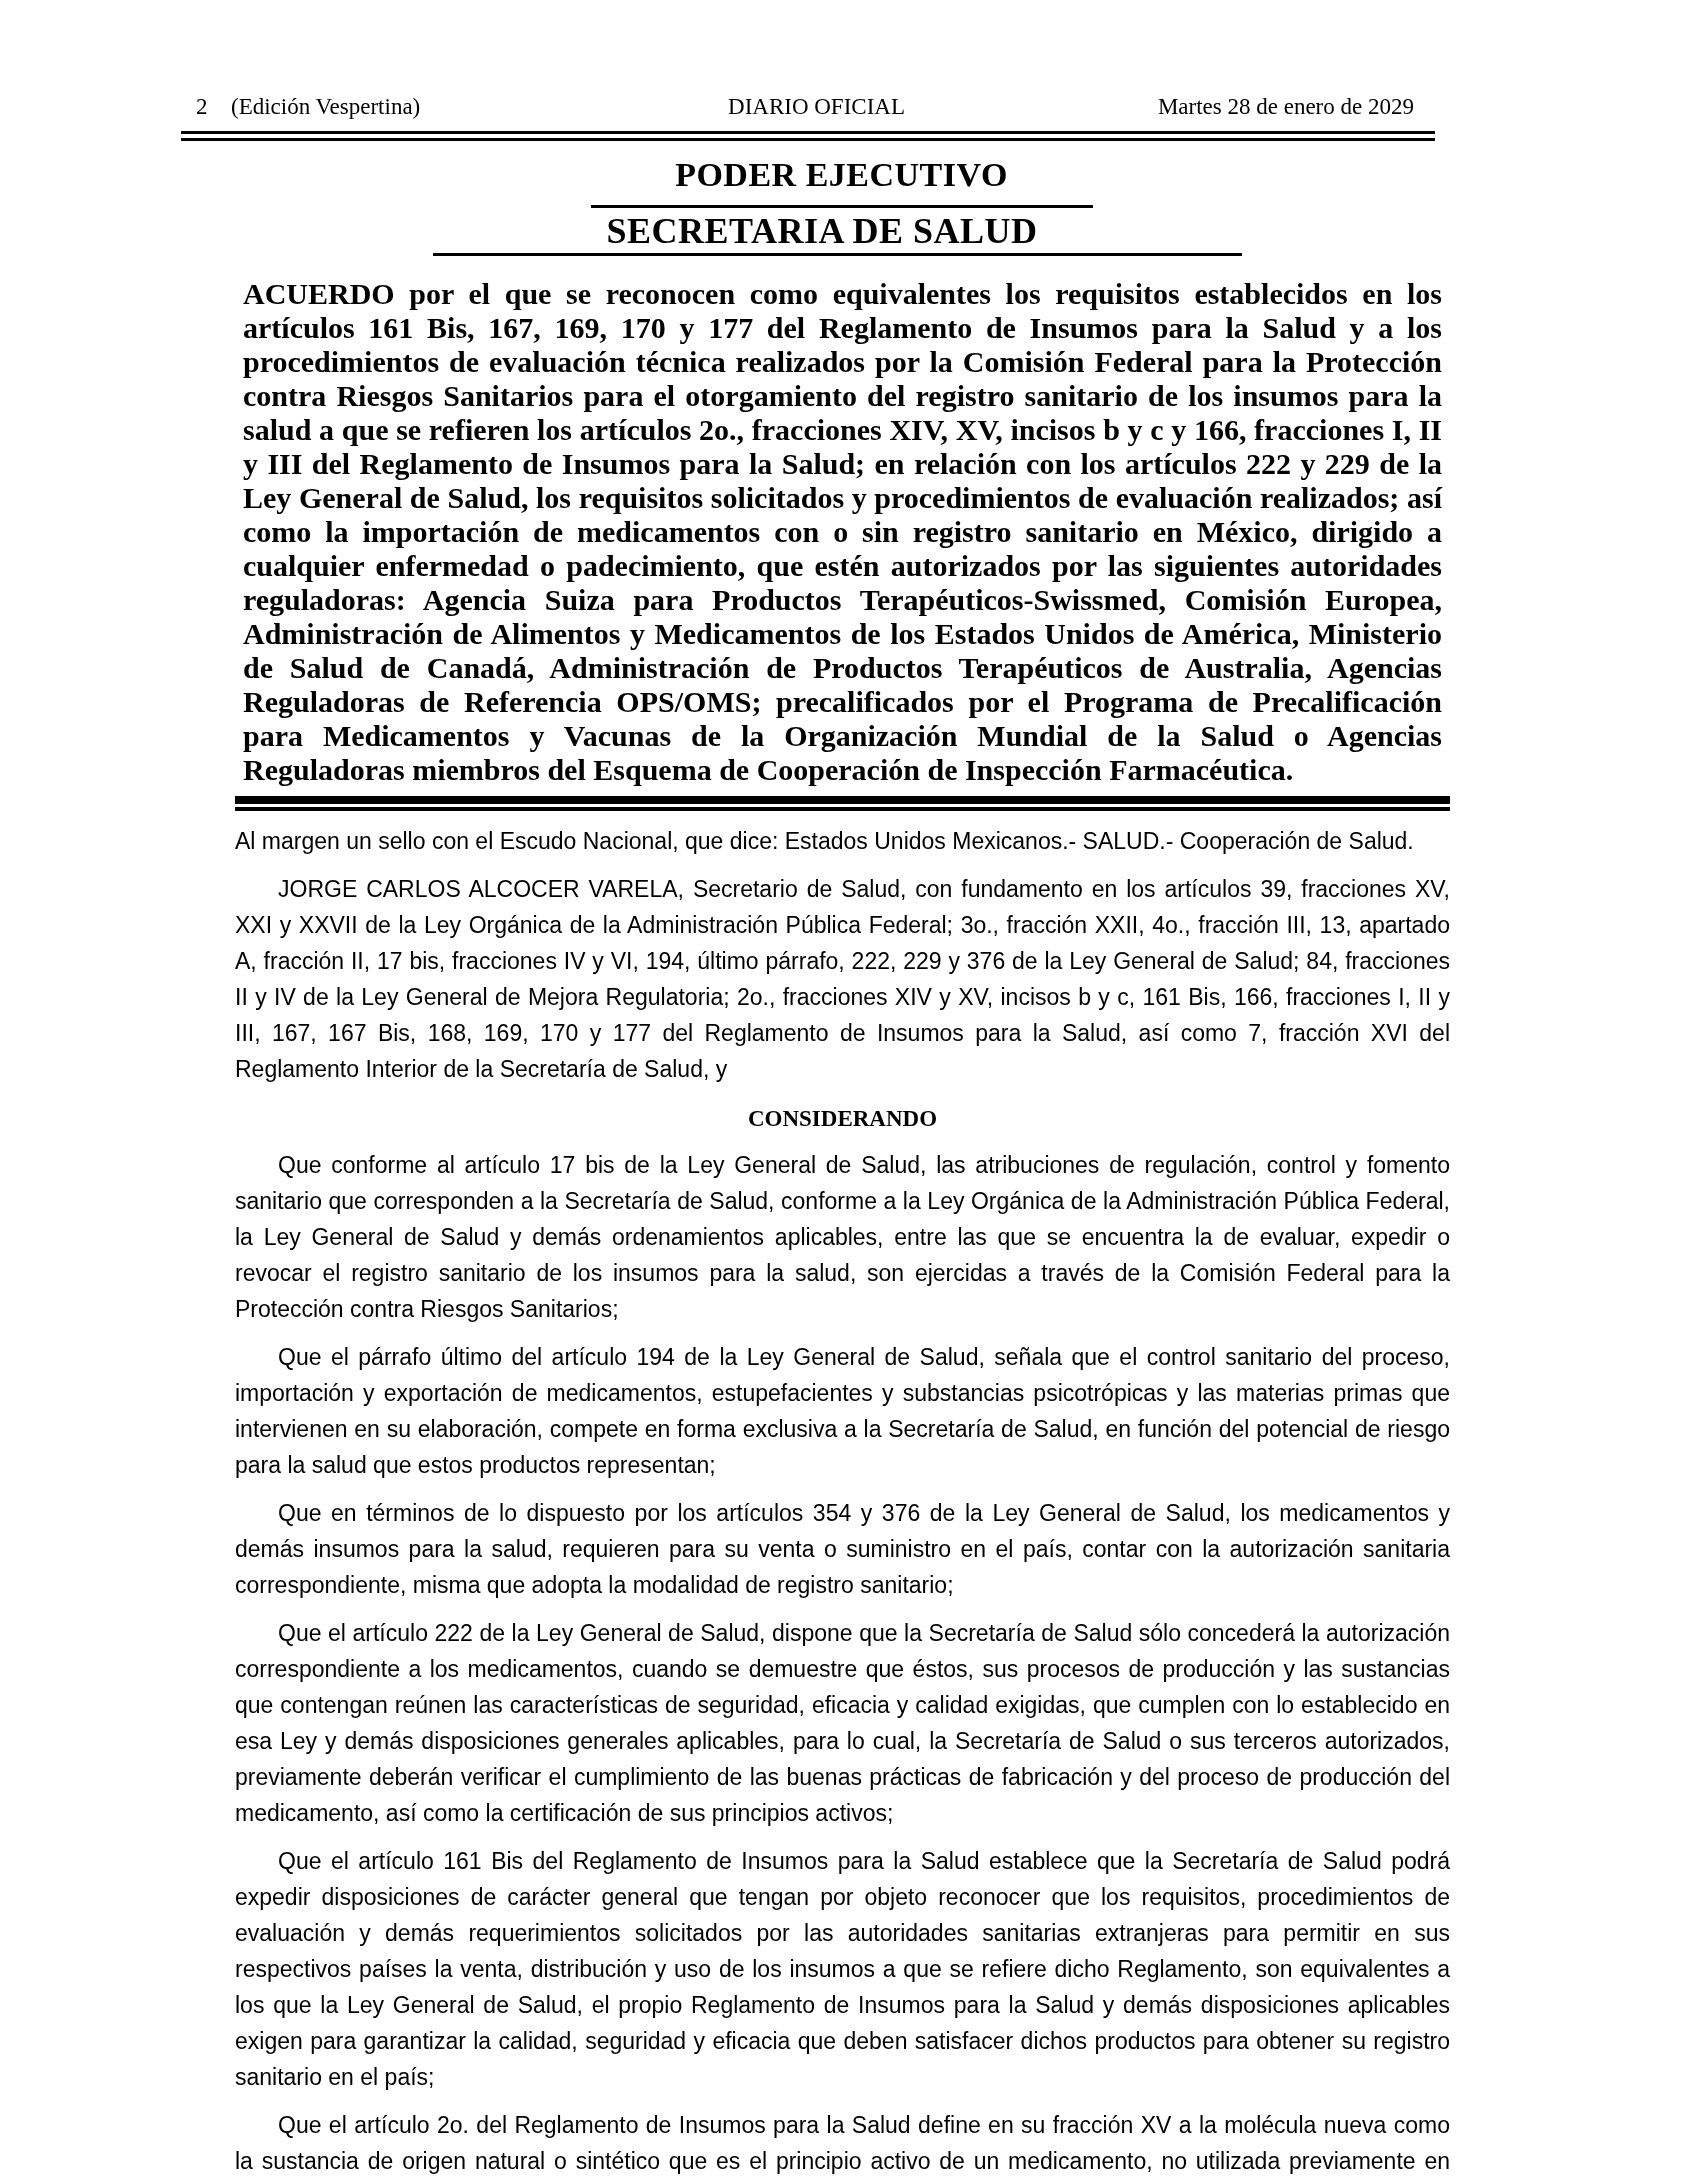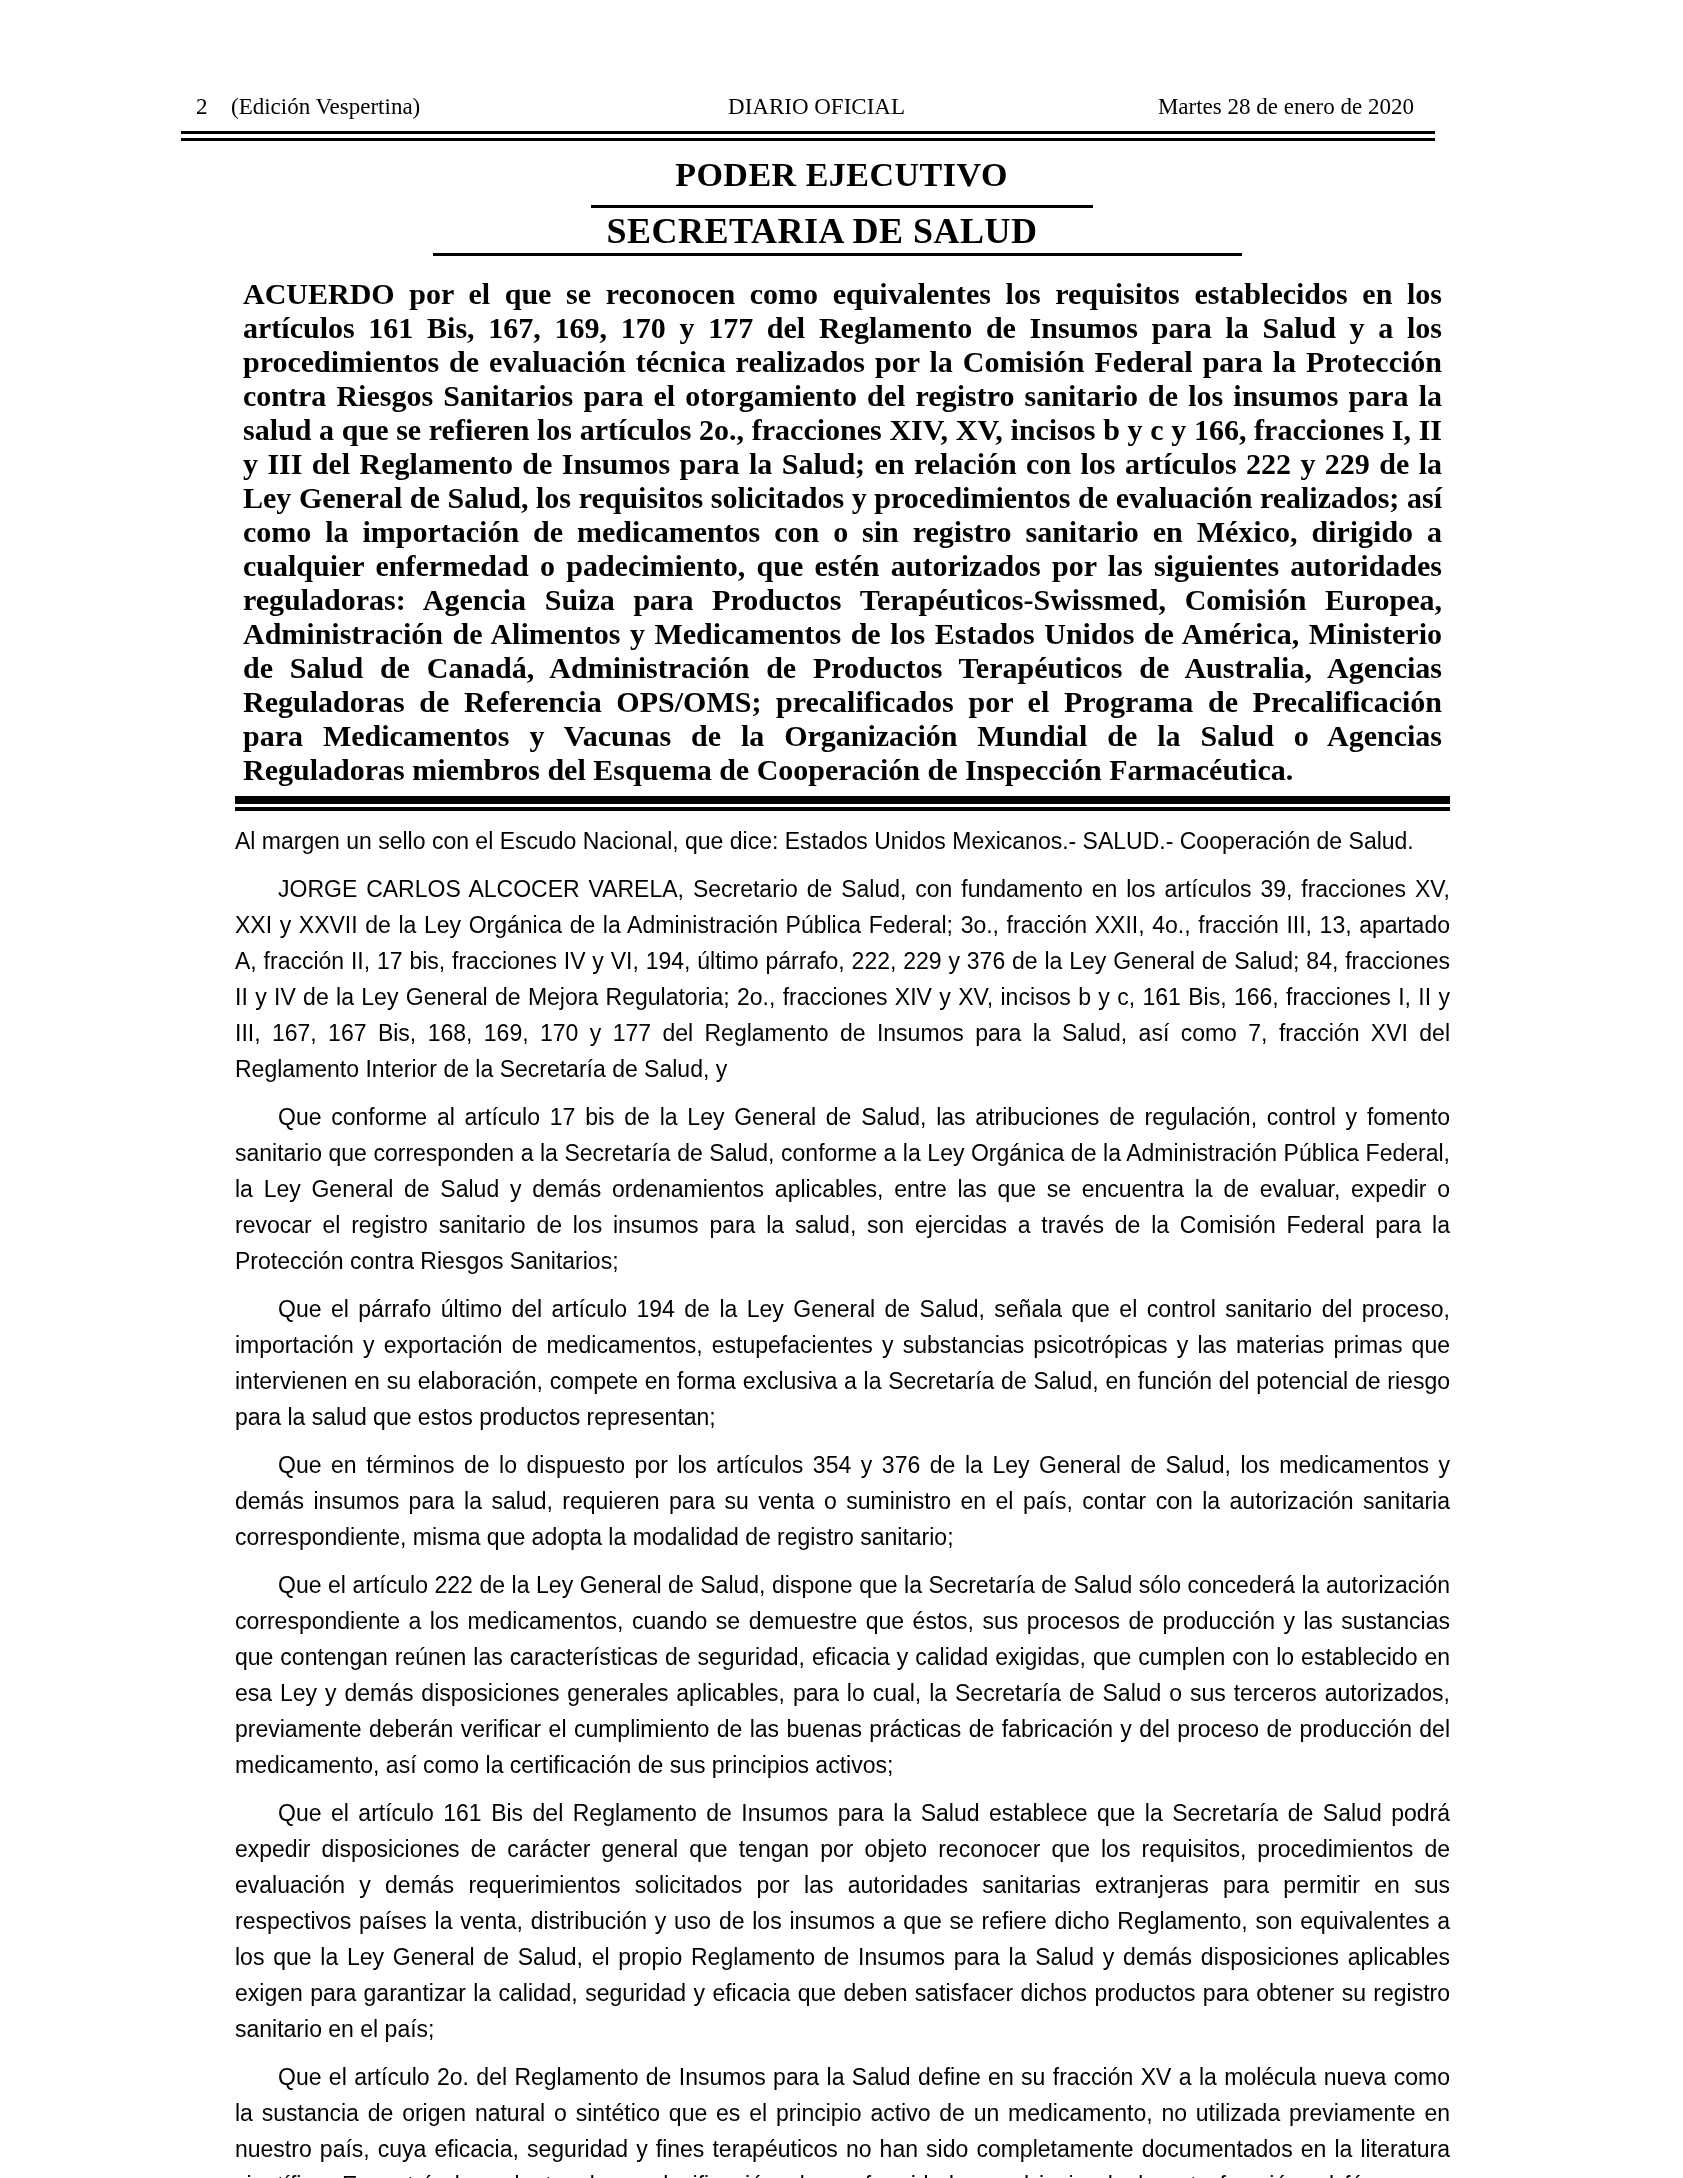--- a/index.html
+++ b/index.html
@@ -102,38 +102,39 @@
   }
 </style>
 </head>
 <body>
 
 <div class="page">
 
   <span class="hdr" id="page-number">2</span>
   <span class="hdr" id="edition-label">(Edición Vespertina)</span>
   <span class="hdr" id="publication-title">DIARIO OFICIAL</span>
-  <span class="hdr" id="issue-date">Martes 28 de enero de 2020</span>
+  <span class="hdr" id="issue-date">Martes 28 de enero de 2029</span>
   <div class="header-rule"></div>
 
   <div class="branch-title">PODER EJECUTIVO</div>
   <div class="branch-rule"></div>
   <div class="agency-title">SECRETARIA DE SALUD</div>
   <div class="agency-rule"></div>
 
   <div class="content">
 
     <p class="decree-summary">ACUERDO por el que se reconocen como equivalentes los requisitos establecidos en los artículos 161 Bis, 167, 169, 170 y 177 del Reglamento de Insumos para la Salud y a los procedimientos de evaluación técnica realizados por la Comisión Federal para la Protección contra Riesgos Sanitarios para el otorgamiento del registro sanitario de los insumos para la salud a que se refieren los artículos 2o., fracciones XIV, XV, incisos b y c y 166, fracciones I, II y III del Reglamento de Insumos para la Salud; en relación con los artículos 222 y 229 de la Ley General de Salud, los requisitos solicitados y procedimientos de evaluación realizados; así como la importación de medicamentos con o sin registro sanitario en México, dirigido a cualquier enfermedad o padecimiento, que estén autorizados por las siguientes autoridades reguladoras: Agencia Suiza para Productos Terapéuticos-Swissmed, Comisión Europea, Administración de Alimentos y Medicamentos de los Estados Unidos de América, Ministerio de Salud de Canadá, Administración de Productos Terapéuticos de Australia, Agencias Reguladoras de Referencia OPS/OMS; precalificados por el Programa de Precalificación para Medicamentos y Vacunas de la Organización Mundial de la Salud o Agencias Reguladoras miembros del Esquema de Cooperación de Inspección Farmacéutica.</p>
 
     <div class="separator-rule"></div>
 
     <p class="body-par">Al margen un sello con el Escudo Nacional, que dice: Estados Unidos Mexicanos.- SALUD.- Cooperación de Salud.</p>
 
     <p class="body-par indent">JORGE CARLOS ALCOCER VARELA, Secretario de Salud, con fundamento en los artículos 39, fracciones XV, XXI y XXVII de la Ley Orgánica de la Administración Pública Federal; 3o., fracción XXII, 4o., fracción III, 13, apartado A, fracción II, 17 bis, fracciones IV y VI, 194, último párrafo, 222, 229 y 376 de la Ley General de Salud; 84, fracciones II y IV de la Ley General de Mejora Regulatoria; 2o., fracciones XIV y XV, incisos b y c, 161 Bis, 166, fracciones I, II y III, 167, 167 Bis, 168, 169, 170 y 177 del Reglamento de Insumos para la Salud, así como 7, fracción XVI del Reglamento Interior de la Secretaría de Salud, y</p>
 
+    <div class="considerando-heading">CONSIDERANDO</div>
 
     <p class="body-par indent">Que conforme al artículo 17 bis de la Ley General de Salud, las atribuciones de regulación, control y fomento sanitario que corresponden a la Secretaría de Salud, conforme a la Ley Orgánica de la Administración Pública Federal, la Ley General de Salud y demás ordenamientos aplicables, entre las que se encuentra la de evaluar, expedir o revocar el registro sanitario de los insumos para la salud, son ejercidas a través de la Comisión Federal para la Protección contra Riesgos Sanitarios;</p>
     <p class="body-par indent">Que el párrafo último del artículo 194 de la Ley General de Salud, señala que el control sanitario del proceso, importación y exportación de medicamentos, estupefacientes y substancias psicotrópicas y las materias primas que intervienen en su elaboración, compete en forma exclusiva a la Secretaría de Salud, en función del potencial de riesgo para la salud que estos productos representan;</p>
     <p class="body-par indent">Que en términos de lo dispuesto por los artículos 354 y 376 de la Ley General de Salud, los medicamentos y demás insumos para la salud, requieren para su venta o suministro en el país, contar con la autorización sanitaria correspondiente, misma que adopta la modalidad de registro sanitario;</p>
     <p class="body-par indent">Que el artículo 222 de la Ley General de Salud, dispone que la Secretaría de Salud sólo concederá la autorización correspondiente a los medicamentos, cuando se demuestre que éstos, sus procesos de producción y las sustancias que contengan reúnen las características de seguridad, eficacia y calidad exigidas, que cumplen con lo establecido en esa Ley y demás disposiciones generales aplicables, para lo cual, la Secretaría de Salud o sus terceros autorizados, previamente deberán verificar el cumplimiento de las buenas prácticas de fabricación y del proceso de producción del medicamento, así como la certificación de sus principios activos;</p>
     <p class="body-par indent">Que el artículo 161 Bis del Reglamento de Insumos para la Salud establece que la Secretaría de Salud podrá expedir disposiciones de carácter general que tengan por objeto reconocer que los requisitos, procedimientos de evaluación y demás requerimientos solicitados por las autoridades sanitarias extranjeras para permitir en sus respectivos países la venta, distribución y uso de los insumos a que se refiere dicho Reglamento, son equivalentes a los que la Ley General de Salud, el propio Reglamento de Insumos para la Salud y demás disposiciones aplicables exigen para garantizar la calidad, seguridad y eficacia que deben satisfacer dichos productos para obtener su registro sanitario en el país;</p>
     <p class="body-par indent">Que el artículo 2o. del Reglamento de Insumos para la Salud define en su fracción XV a la molécula nueva como la sustancia de origen natural o sintético que es el principio activo de un medicamento, no utilizada previamente en nuestro país, cuya eficacia, seguridad y fines terapéuticos no han sido completamente documentados en la literatura científica. Encontrándose dentro de su clasificación, de conformidad con el inciso b de esta fracción, el fármaco o medicamento que aun existiendo en otros países, con experiencia clínica limitada o información controvertida, no tiene registro en México y pretende registrarse en nuestro país;</p>
 
   </div>
 </div>

